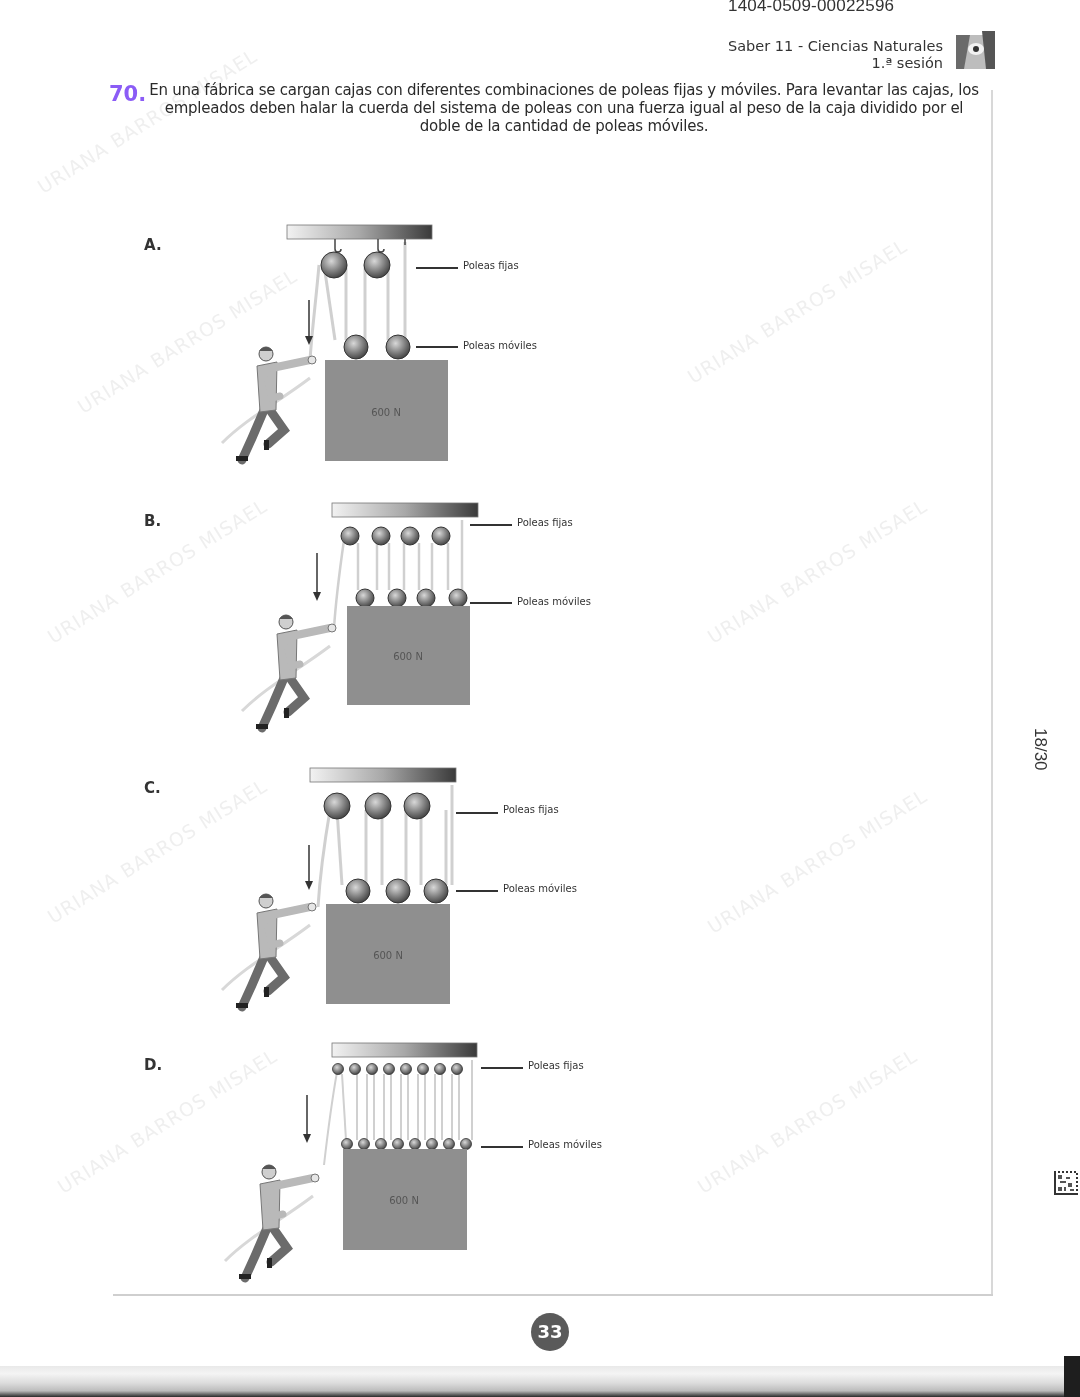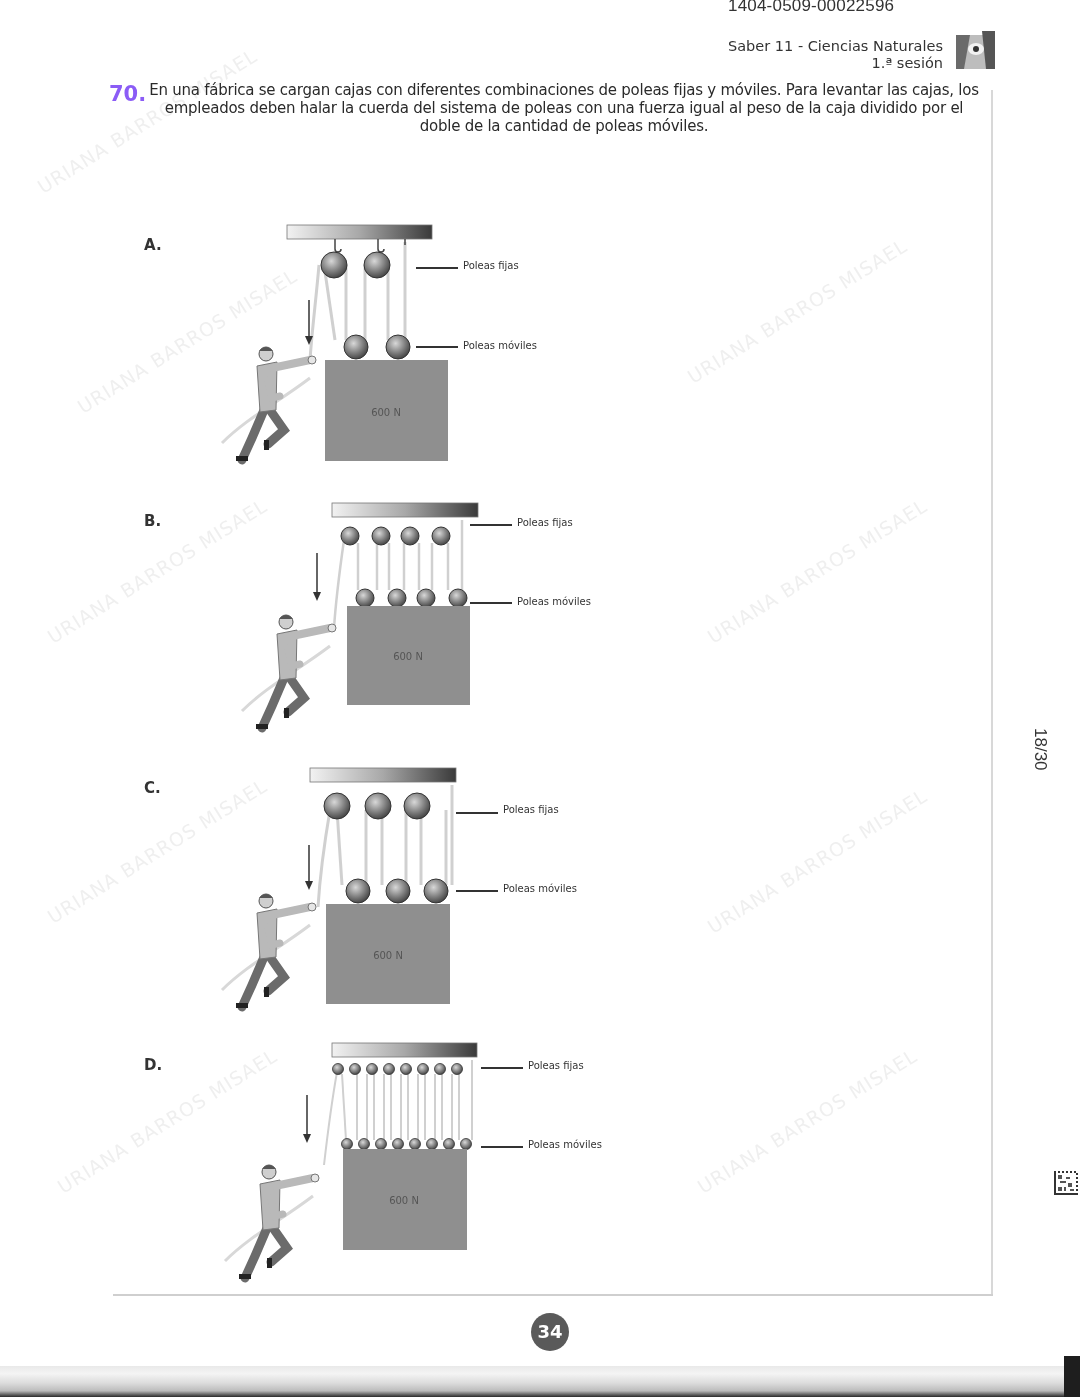--- a/index.html
+++ b/index.html
@@ -238,21 +238,21 @@
   <use href="#person" x="5" y="126"></use>
 </svg>
 <div class="callout-line" style="left:481px;top:1067px;width:42px;"></div>
 <div class="callout" style="left:528px;top:1060px;">Poleas fijas</div>
 <div class="callout-line" style="left:481px;top:1146px;width:42px;"></div>
 <div class="callout" style="left:528px;top:1139px;">Poleas móviles</div>
 
 <div class="abs frame-right"></div>
 <div class="abs frame-bottom"></div>
 
-<div class="abs page-num">34</div>
+<div class="abs page-num">33</div>
 <div class="abs side-marker">18/30</div>
 <svg class="abs barcode" viewBox="0 0 12 12" shape-rendering="crispEdges">
   <rect x="0" y="0" width="1" height="12" fill="#333"></rect>
     <rect x="0" y="11" width="12" height="1" fill="#333"></rect>
   <rect x="2" y="0" width="1" height="1" fill="#333"></rect>
     <rect x="4" y="0" width="1" height="1" fill="#333"></rect>
     <rect x="6" y="0" width="1" height="1" fill="#333"></rect>
     <rect x="8" y="0" width="1" height="1" fill="#333"></rect>
     <rect x="10" y="0" width="1" height="1" fill="#333"></rect>
   <rect x="11" y="1" width="1" height="1" fill="#333"></rect>

